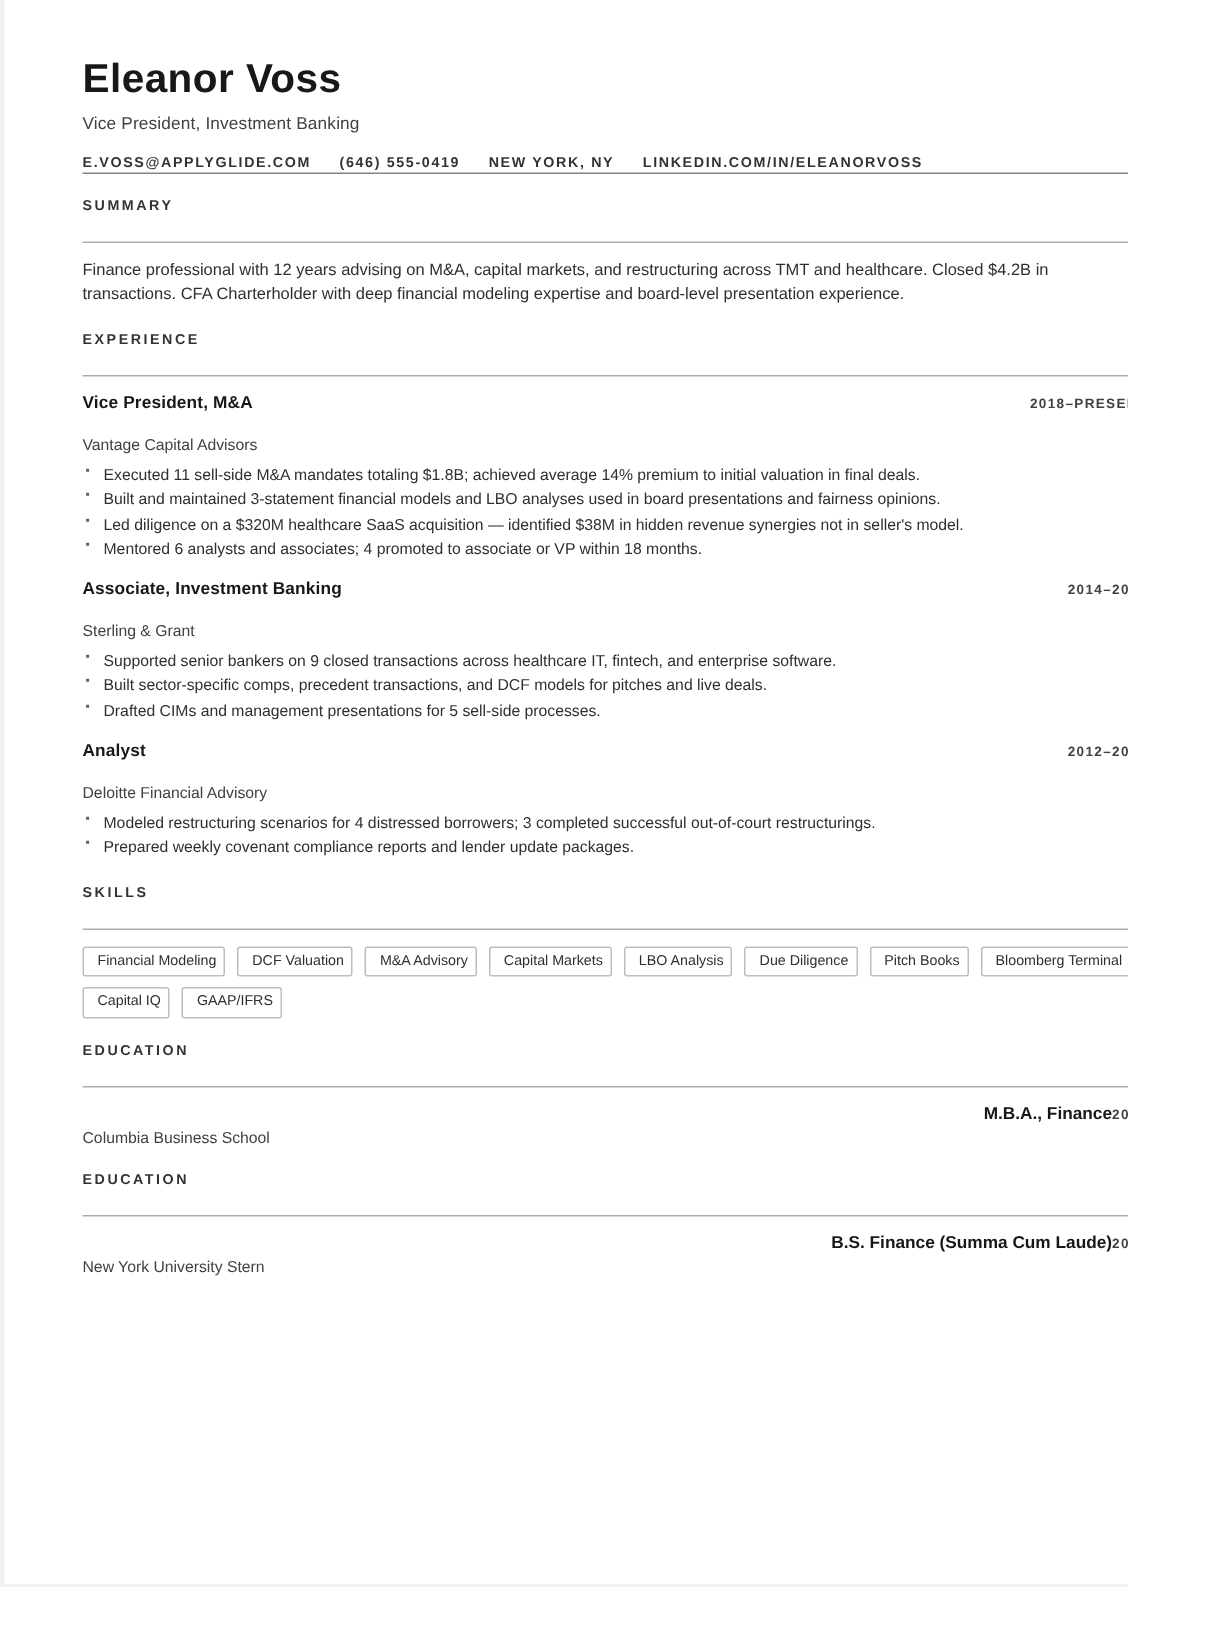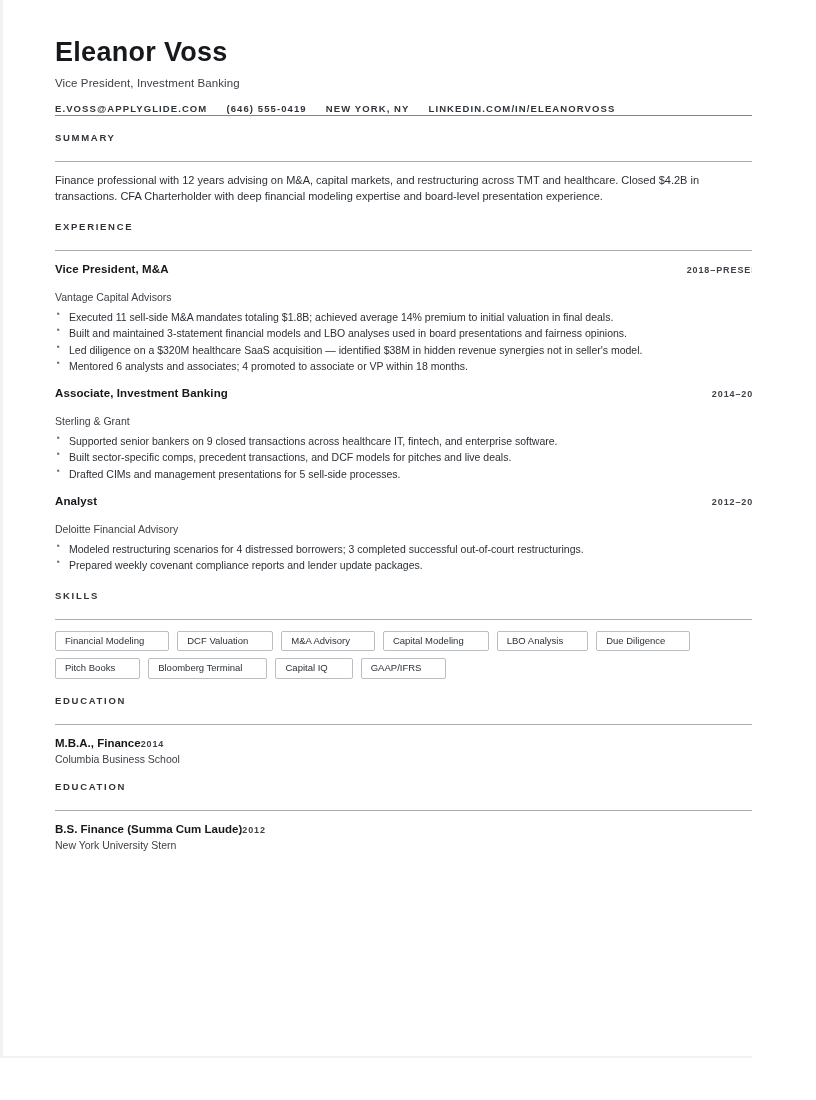--- a/index.html
+++ b/index.html
@@ -152,34 +152,34 @@
   .skills-wrap {
     margin-top: 11px;
     display: flex;
     flex-wrap: wrap;
     gap: 7px 8px;
     width: 700px;
   }
   .skill-chip {
     border: 1px solid #b9bec4;
     border-radius: 2px;
-    padding: 4px 24px 5px 9px;
+    padding: 4px 5px 5px 9px;
     font-size: 9.5px;
     color: #2b3036;
     background: #ffffff;
     line-height: 1;
   }
 
   
   .edu-entry {
     margin-top: 12px;
   }
   .edu-head {
     display: flex;
-    justify-content: flex-start;
+    justify-content: flex-end;
     align-items: baseline;
   }
   .edu-degree {
     font-size: 11.5px;
     font-weight: bold;
     color: #16181c;
   }
   .edu-year {
     font-size: 9px;
     font-weight: bold;
@@ -259,21 +259,21 @@
         </ul>
       </div>
     </div>
 
     <div class="section">
       <div class="section-title">SKILLS</div>
       <div class="skills-wrap">
         <span class="skill-chip">Financial Modeling</span>
         <span class="skill-chip">DCF Valuation</span>
         <span class="skill-chip">M&amp;A Advisory</span>
-        <span class="skill-chip">Capital Modeling</span>
+        <span class="skill-chip">Capital Markets</span>
         <span class="skill-chip">LBO Analysis</span>
         <span class="skill-chip">Due Diligence</span>
         <span class="skill-chip">Pitch Books</span>
         <span class="skill-chip">Bloomberg Terminal</span>
         <span class="skill-chip">Capital IQ</span>
         <span class="skill-chip">GAAP/IFRS</span>
       </div>
     </div>
 
     <div class="section">

